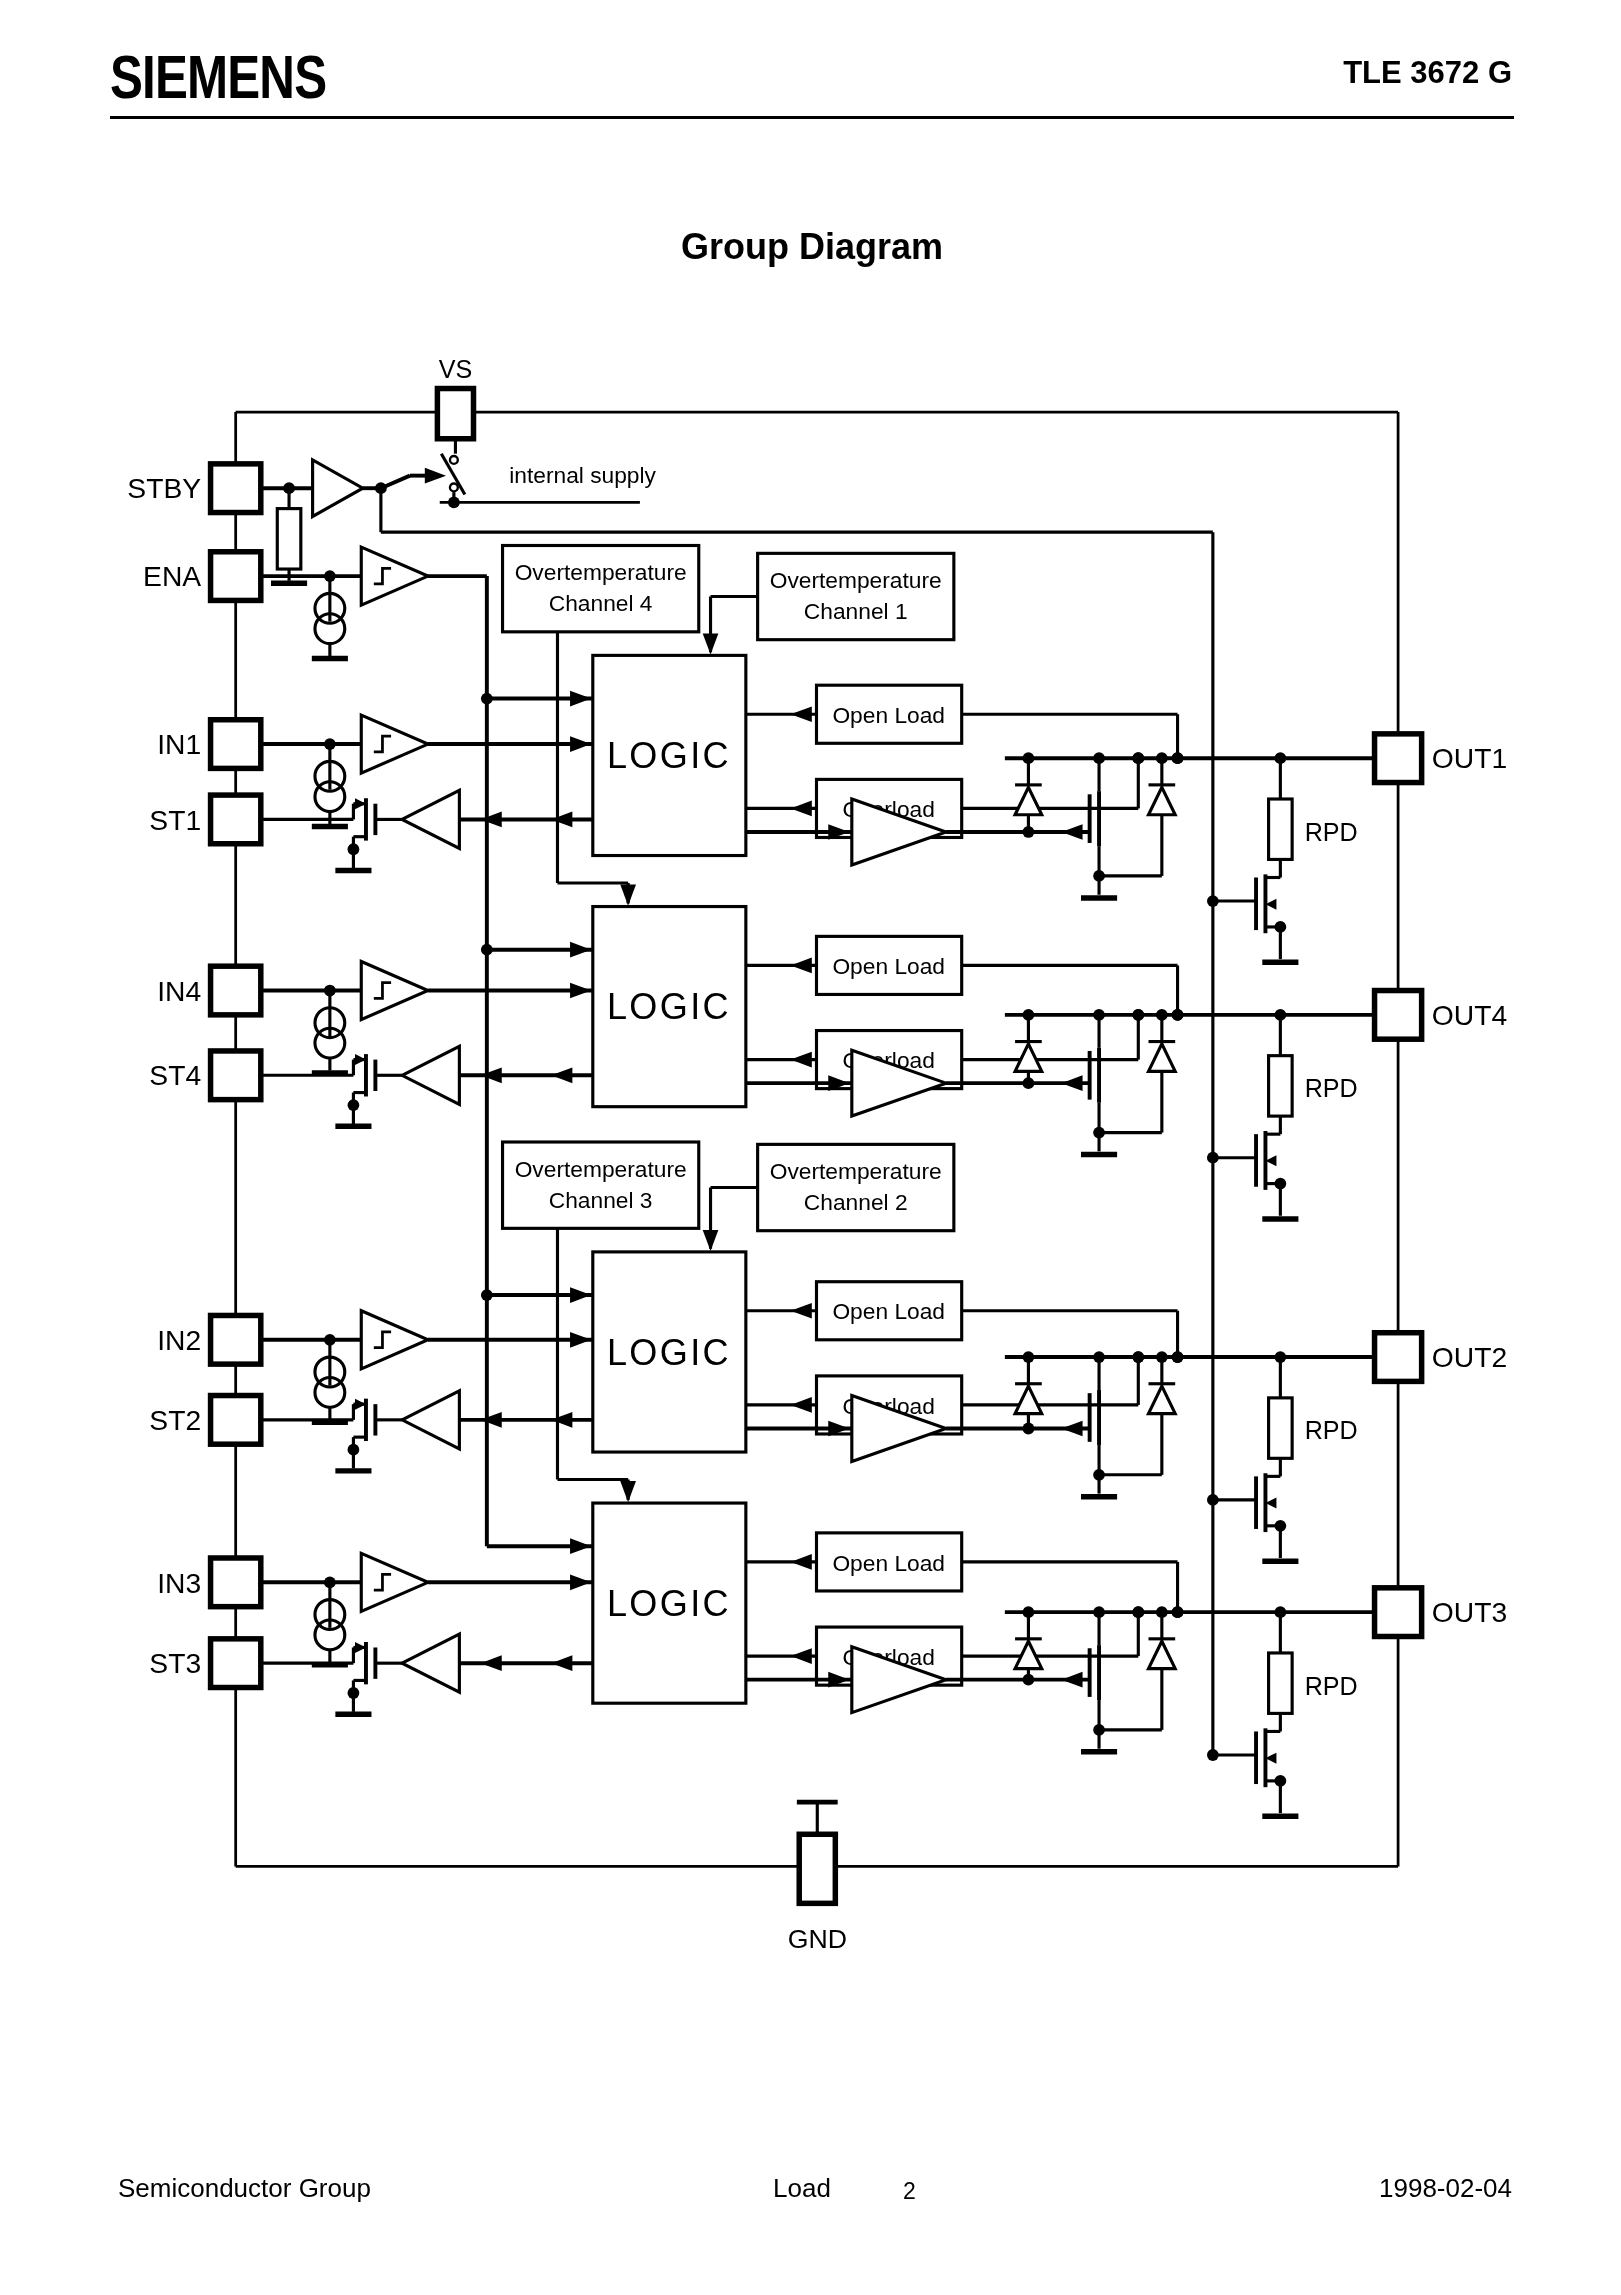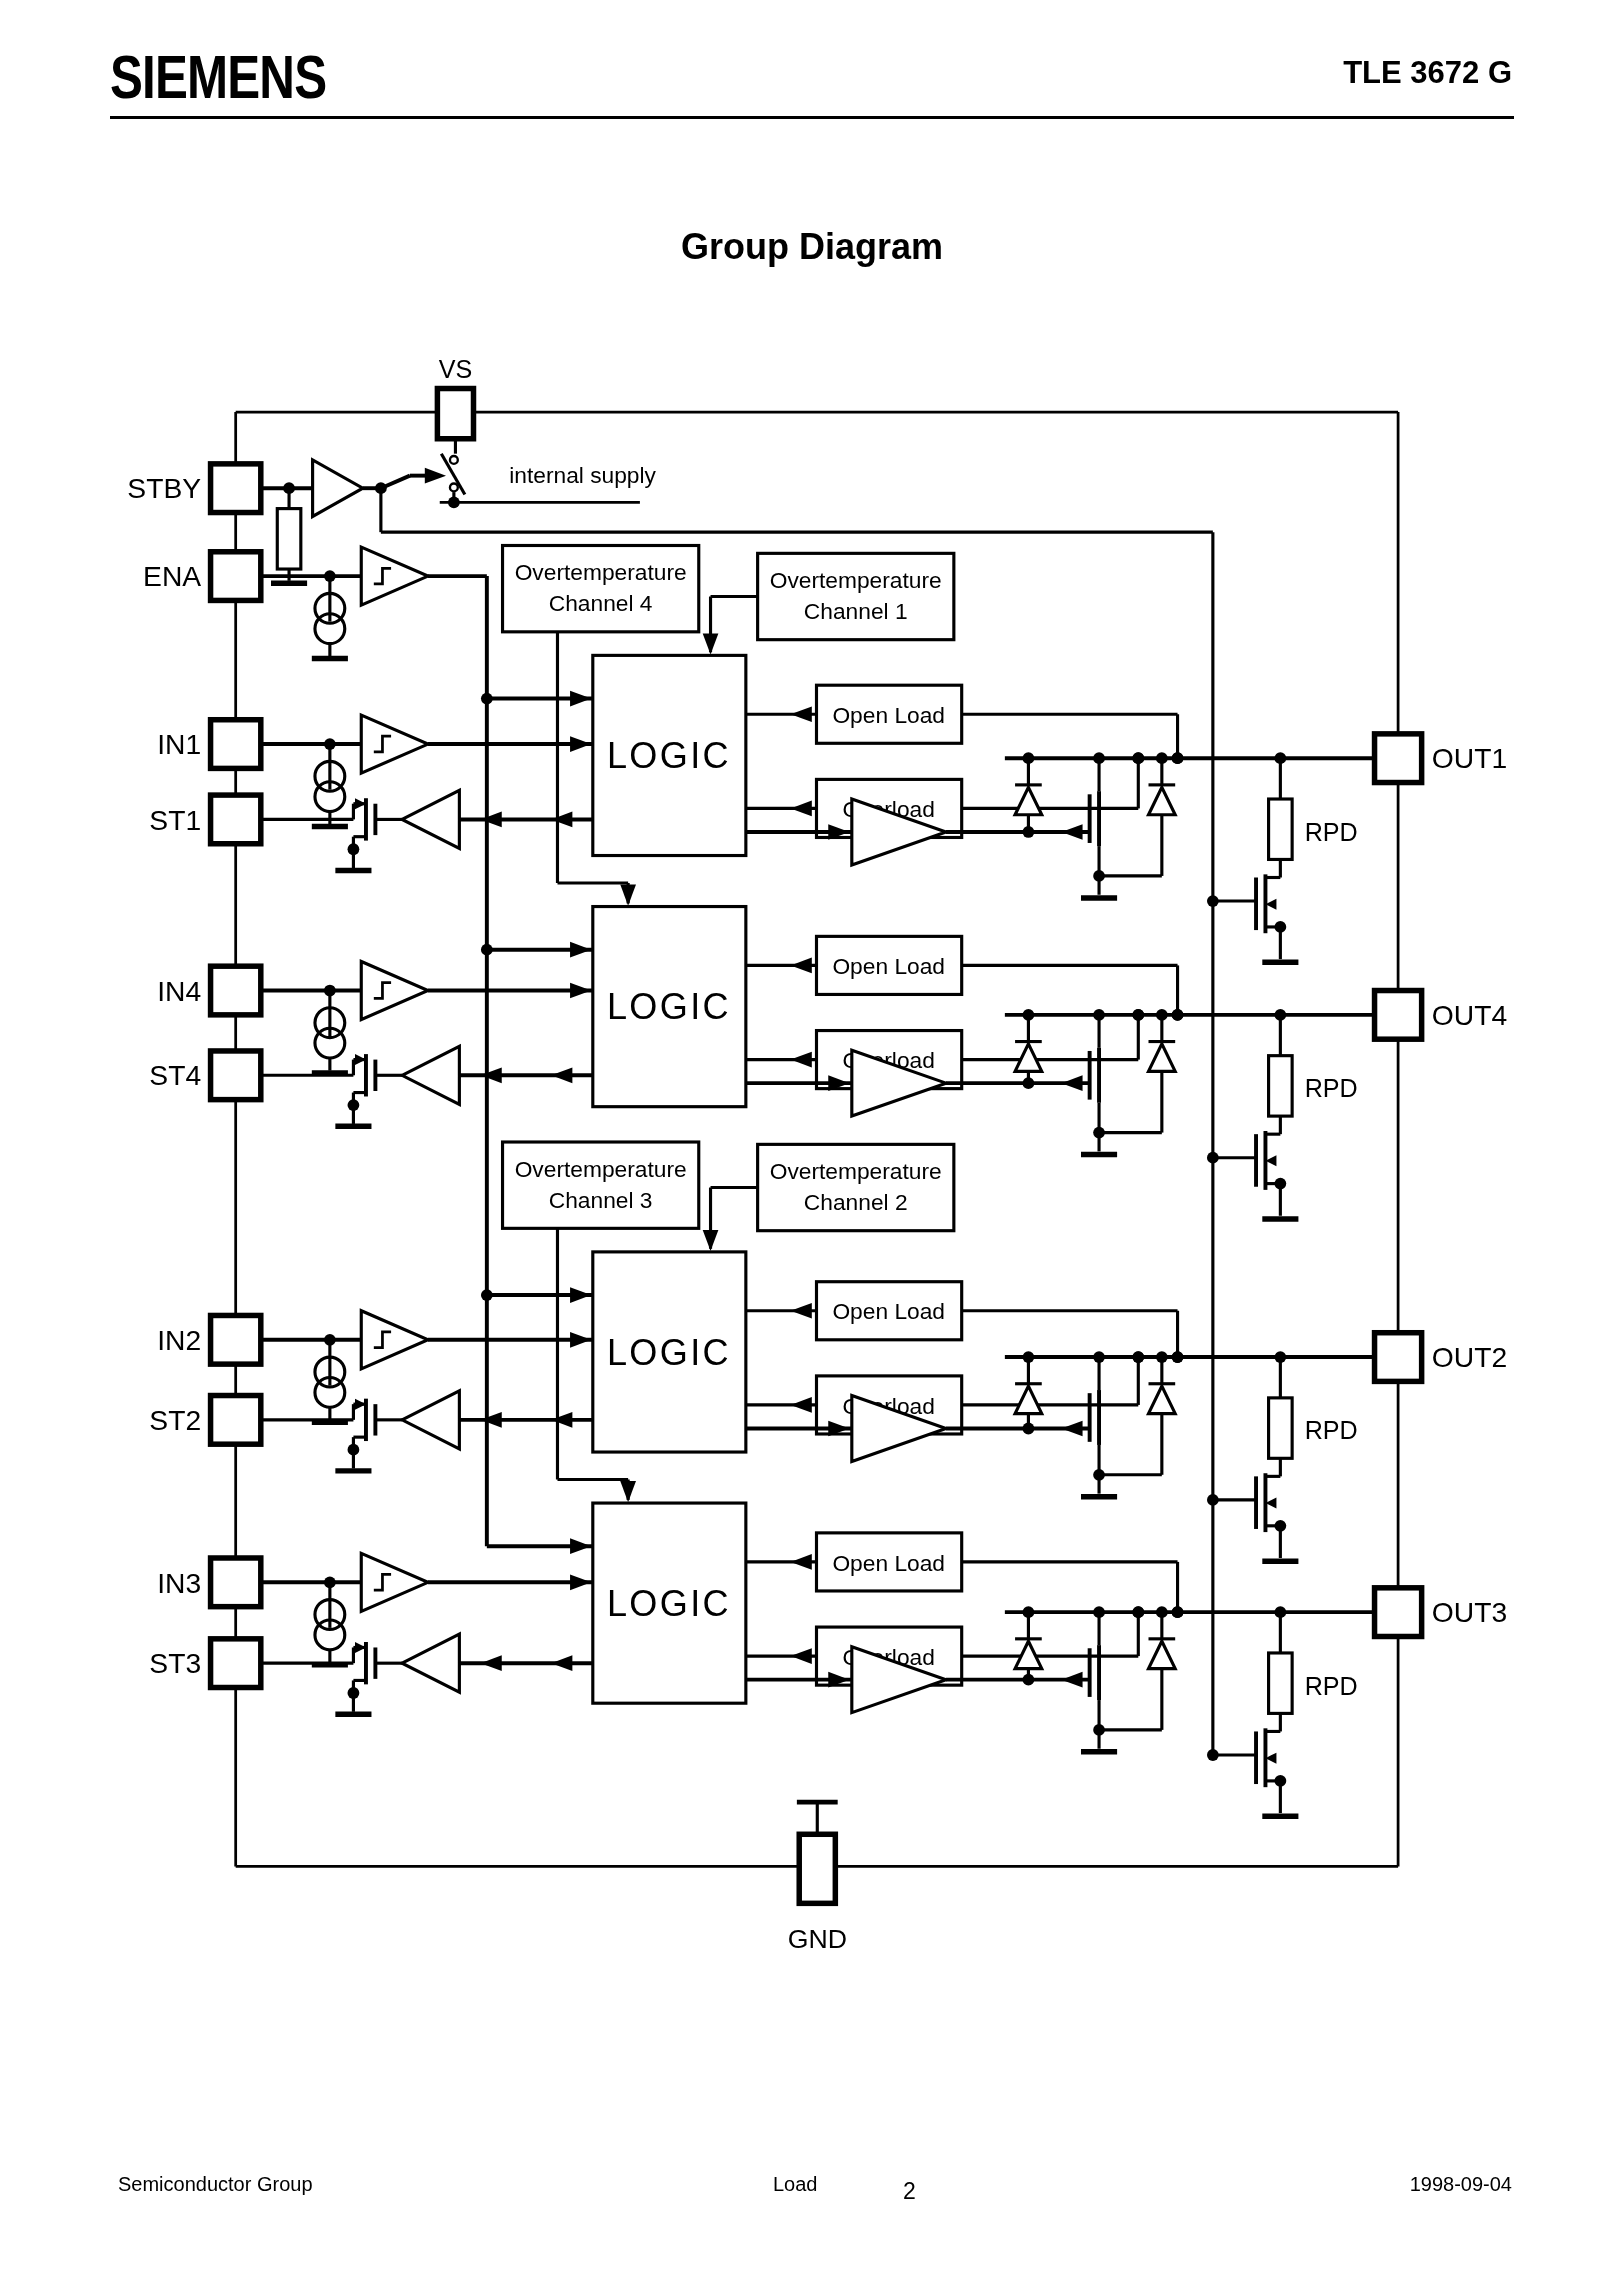--- a/index.html
+++ b/index.html
@@ -4,21 +4,21 @@
 <style>
   html,body{margin:0;padding:0}
   body{width:1622px;height:2295px;background:#fff;position:relative;
        font-family:"Liberation Sans",sans-serif;color:#000;overflow:hidden}
   .hdr-brand{position:absolute;left:110px;top:41px;font-size:47px;font-weight:bold;
        letter-spacing:-0.8px;transform:scale(1.05,1.3);transform-origin:left top}
   .hdr-part{position:absolute;right:110px;top:55px;font-size:31px;font-weight:bold}
   .hdr-rule{position:absolute;left:110px;width:1404px;top:116px;height:3.1px;background:#000}
   .page-title{position:absolute;left:812px;top:226px;transform:translateX(-50%);
        font-size:36px;font-weight:bold;white-space:nowrap}
-  .ft{position:absolute;top:2173px;font-size:20px;white-space:nowrap}
+  .ft{position:absolute;top:2173px;font-size:26px;white-space:nowrap}
   .ft-left{left:118px}
   .ft-page{left:773px}
   .ft-num{left:903px;top:2178px;font-size:23px}
   .ft-date{right:110px}
   #diag{position:absolute;left:0;top:0;width:1622px;height:2295px}
   #diag text{font-family:"Liberation Sans",sans-serif;fill:#000}
 </style>
 </head>
 <body>
 
@@ -499,14 +499,14 @@
       <rect x="1018" y="2337" width="46" height="88" fill="#fff" stroke="#000000" stroke-width="7"></rect>
       <text x="1041" y="2482" font-size="34" text-anchor="middle">GND</text>
       <line x1="1015" y1="2296" x2="1067" y2="2296" stroke="#000000" stroke-width="6"></line>
       <line x1="1041" y1="2296" x2="1041" y2="2337" stroke="#000000" stroke-width="4"></line>
     </g>
   </svg>
 
 <div class="ft ft-left">Semiconductor Group</div>
 <div class="ft ft-page">Load</div>
 <div class="ft ft-num">2</div>
-<div class="ft ft-date">1998-09-04</div>
+<div class="ft ft-date">1998-02-04</div>
 
 
 </body></html>

